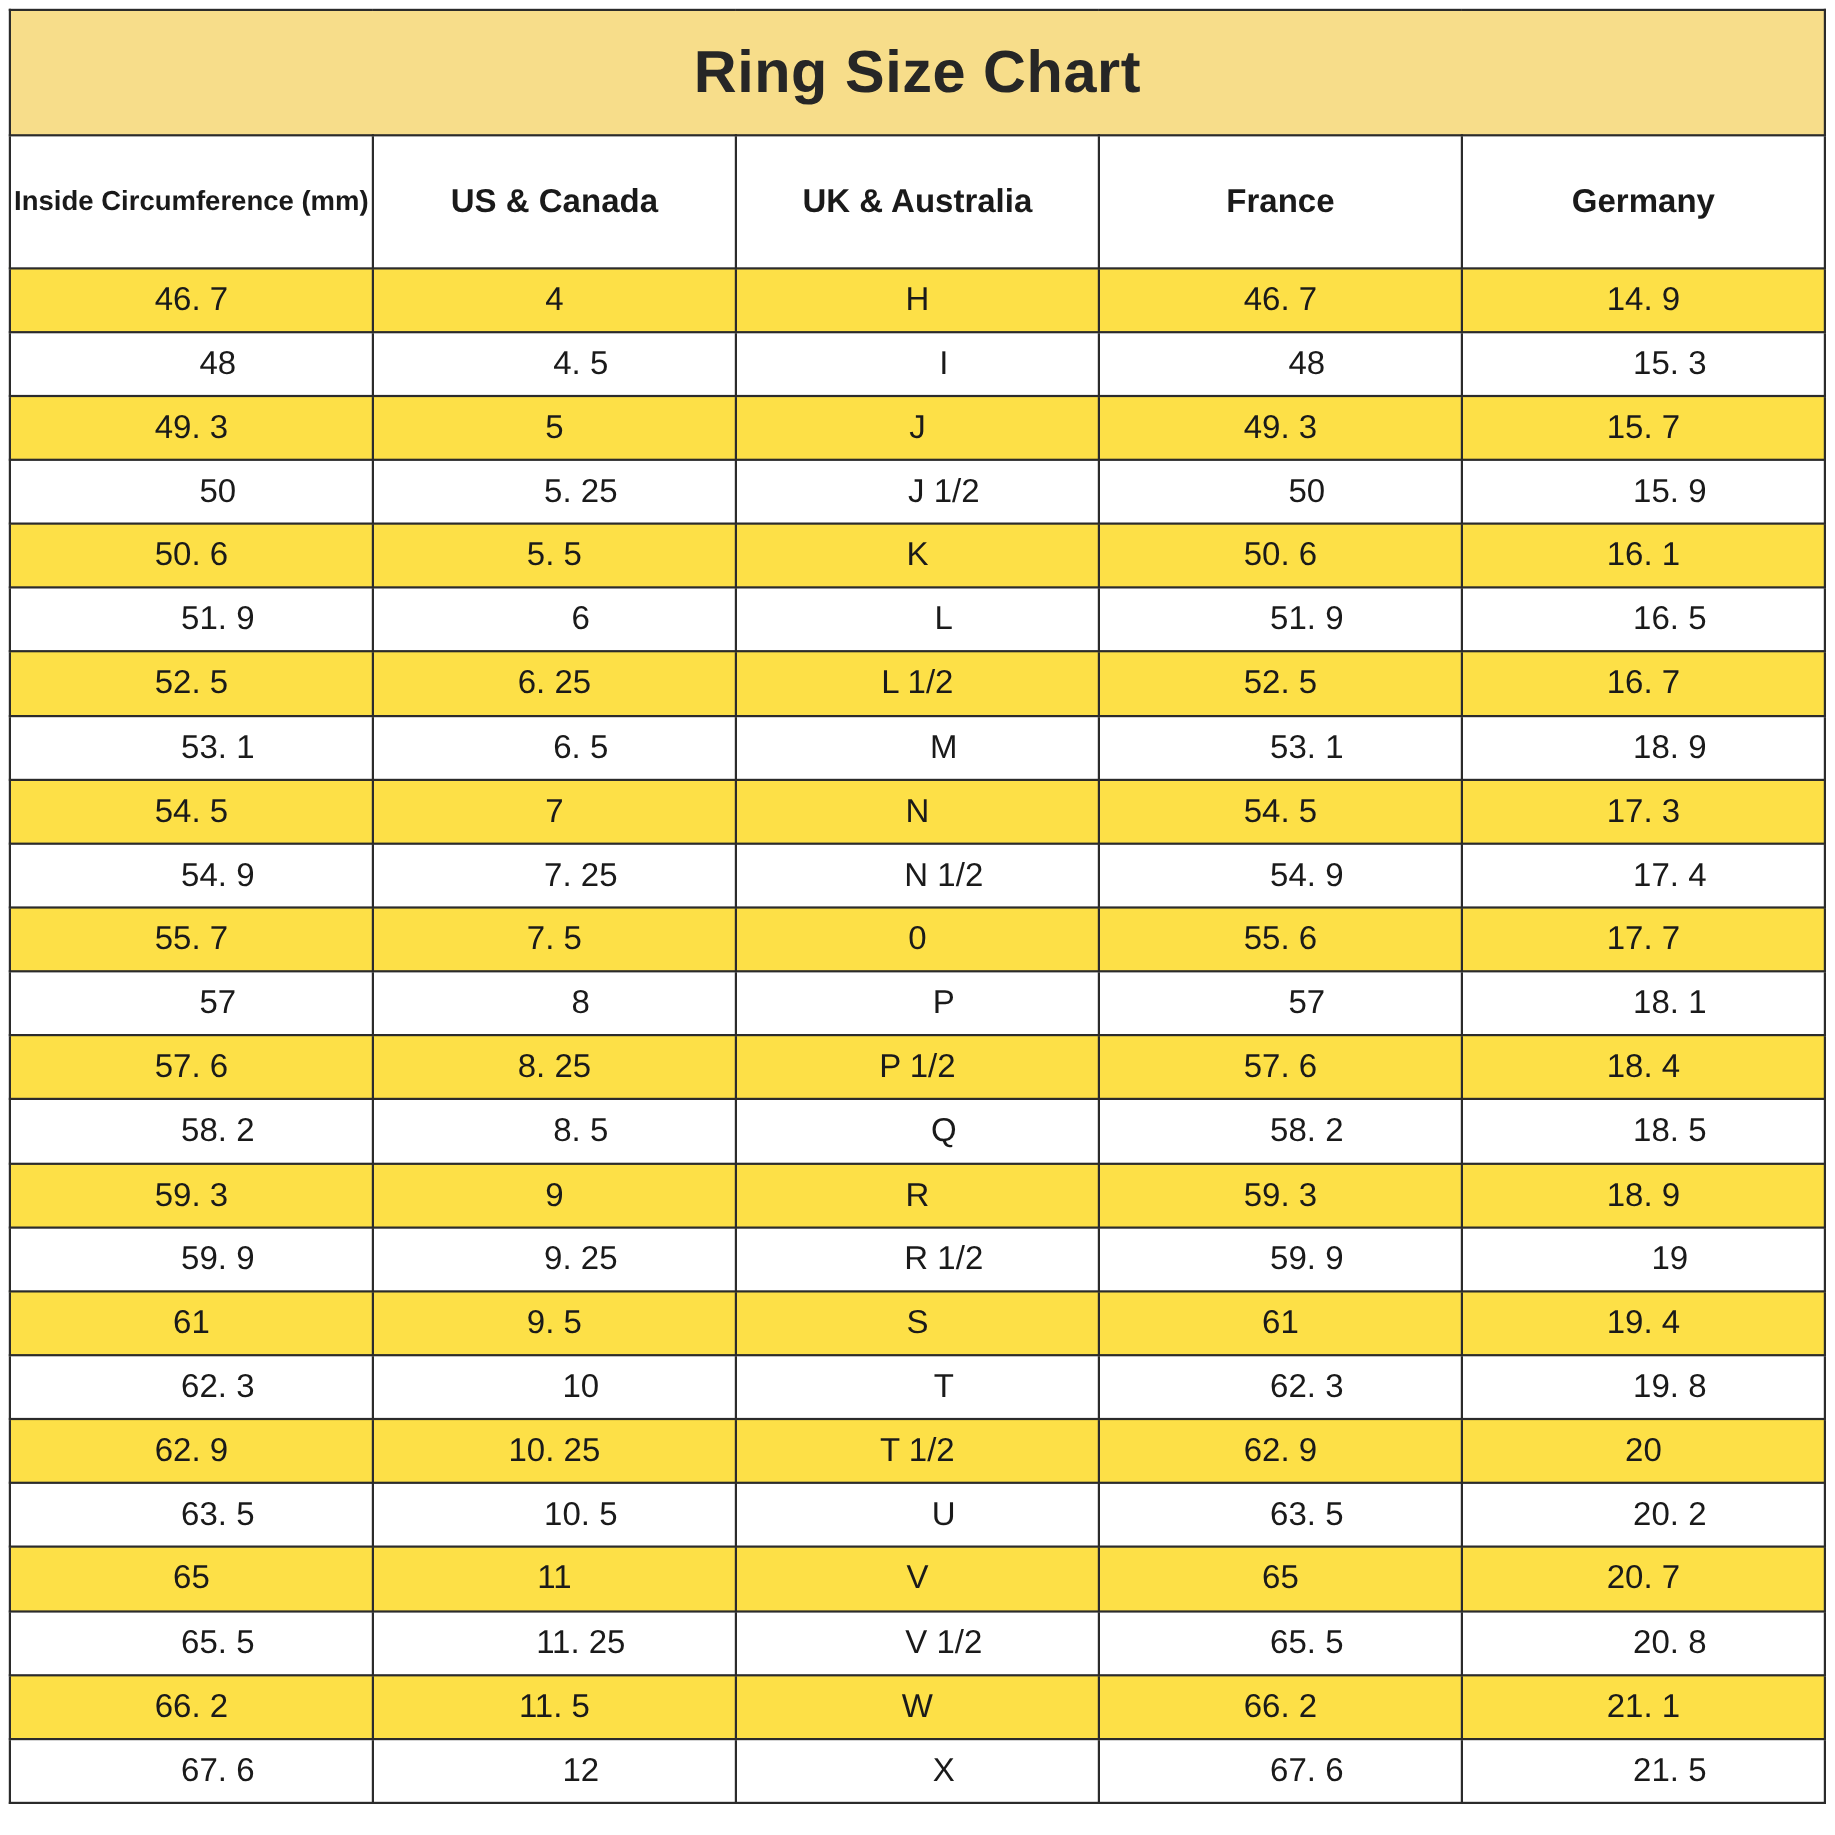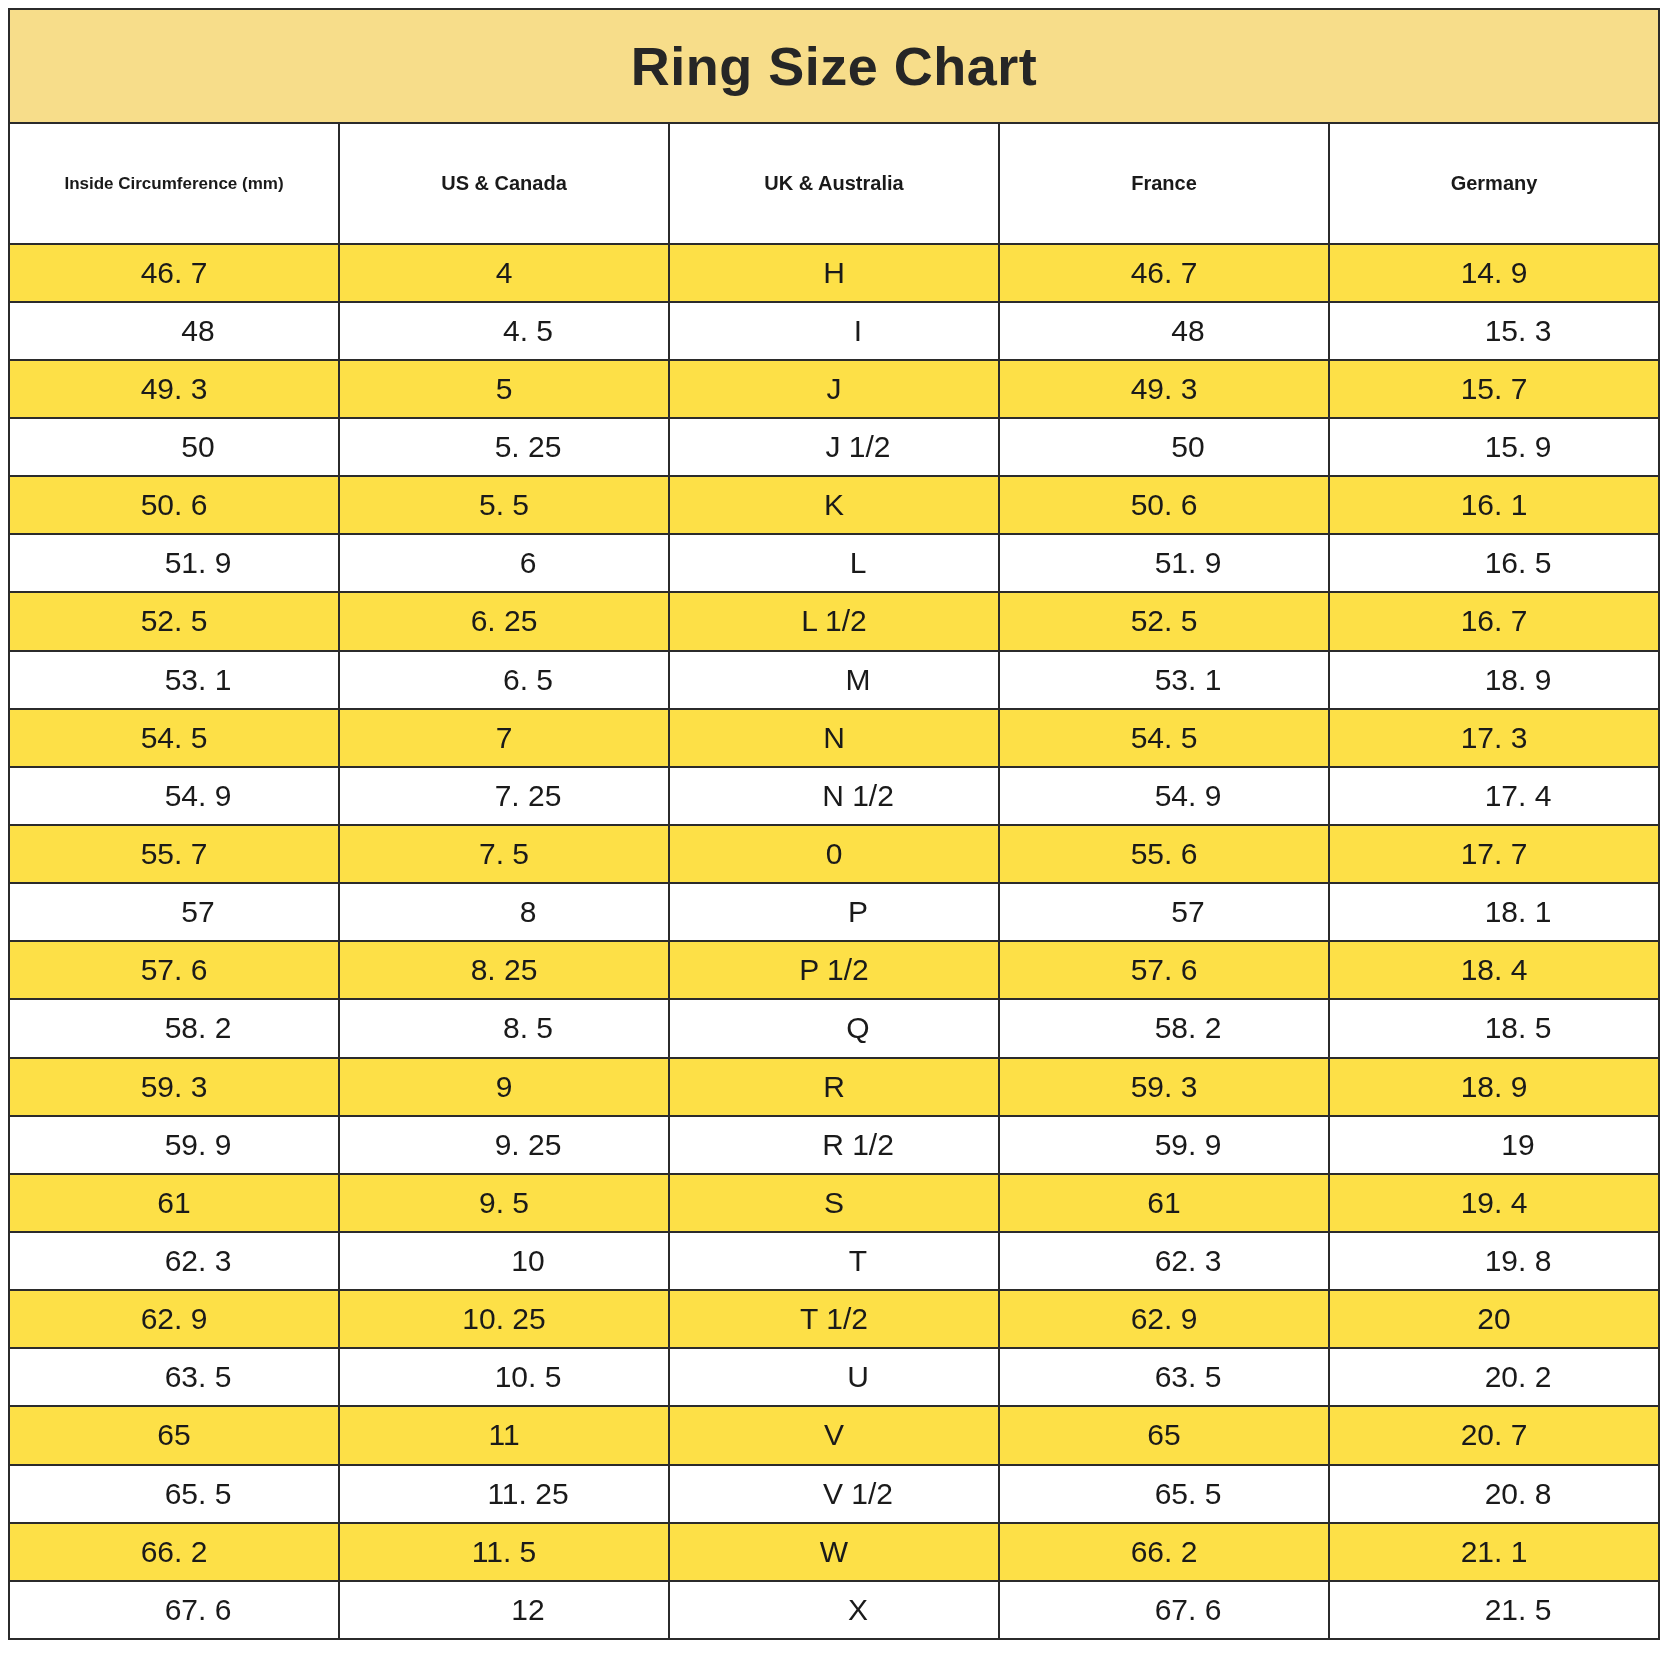--- a/index.html
+++ b/index.html
@@ -35,29 +35,29 @@
   .title-cell {
     background: #f7dd8a;
     font-size: 54px;
     font-weight: bold;
     letter-spacing: 0.5px;
     height: 112px;
     color: #262626;
   }
   .header-cell {
     background: #ffffff;
-    font-size: 20px;
+    font-size: 30px;
     font-weight: bold;
     height: 118px;
     line-height: 1.25;
     padding: 4px 6px;
     color: #1a1a1a;
   }
   .header-cell.small {
-    font-size: 17px;
+    font-size: 25px;
   }
   tr.row-odd td {
     background: #fde047;
   }
   tr.row-even td {
     background: #ffffff;
     padding-left: 48px;
   }
   td.data-cell {
     font-size: 30px;

